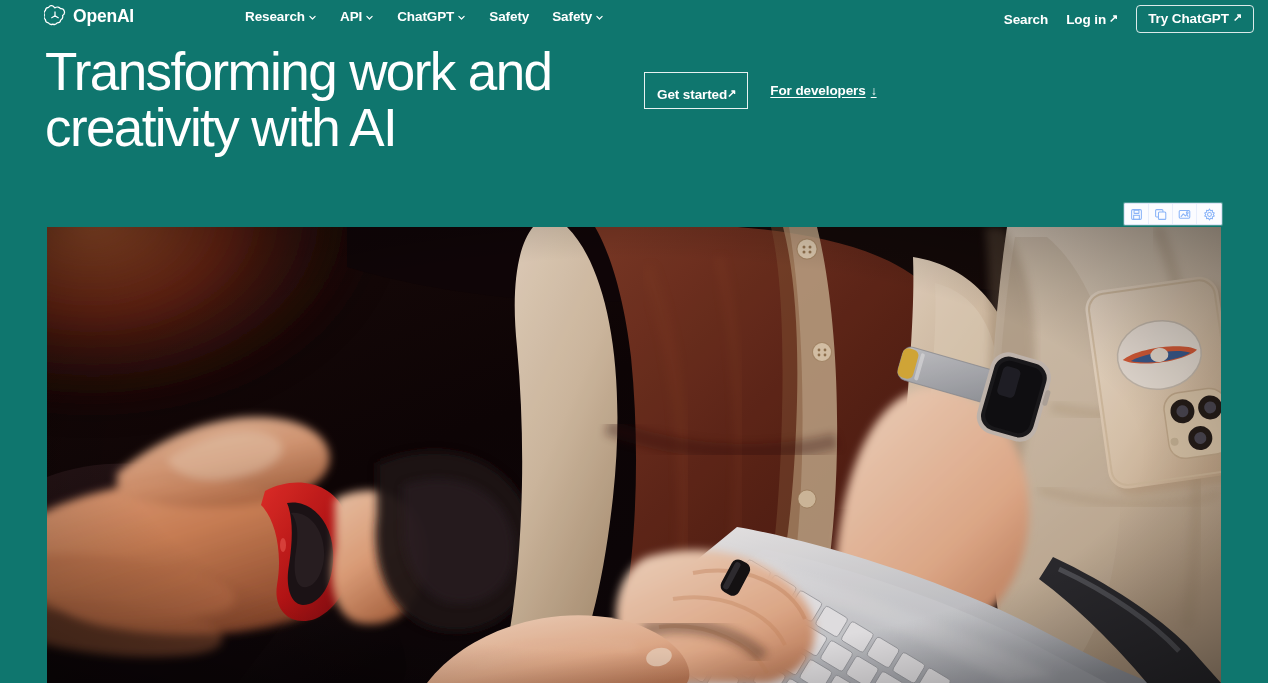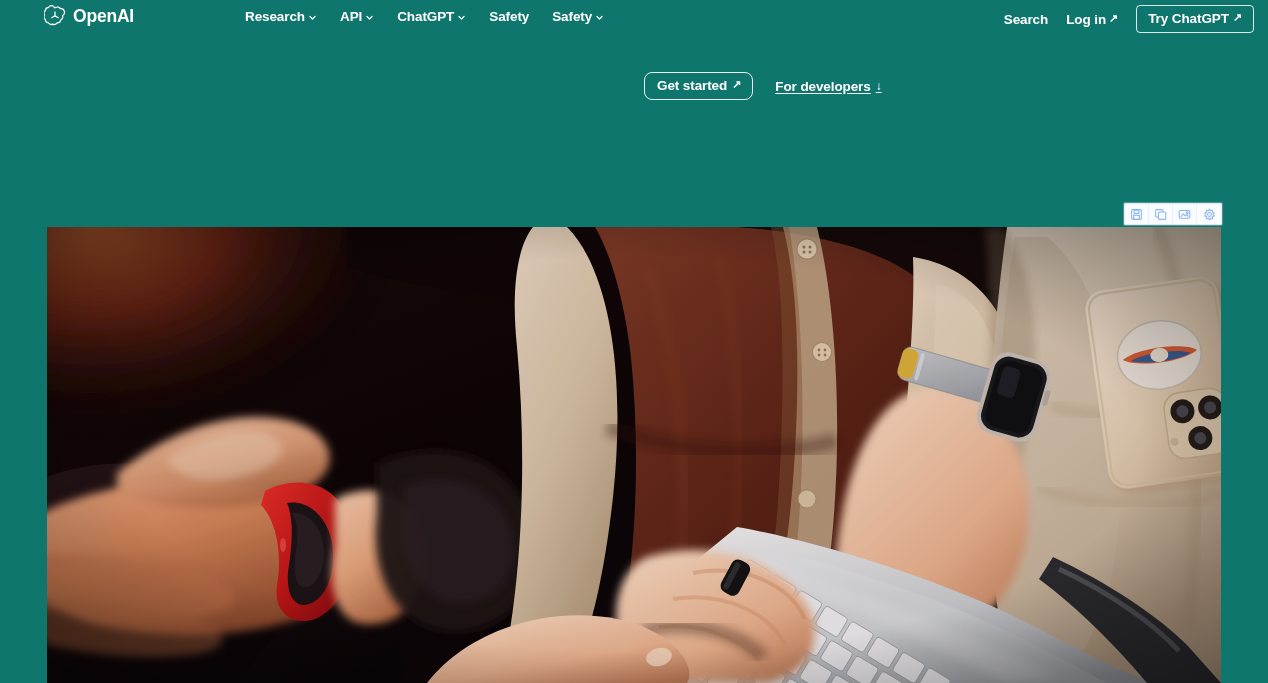--- a/index.html
+++ b/index.html
@@ -60,23 +60,23 @@
     font-size:53px; line-height:56px; font-weight:400;
     letter-spacing:-1.6px;
   }
   .hero-right { position:absolute; left:644px; top:52px; width:575px; }
   .hero-sub {
     color:#fff; font-size:18.5px; line-height:24px; font-weight:400;
     letter-spacing:-0.25px; width:566px;
   }
   .hero-ctas { display:flex; align-items:center; gap:22px; margin-top:20px; }
   .cta-primary {
-    display:inline-flex; align-items:center; gap:5px;
-    border:1px solid rgba(255,255,255,0.9); border-radius:8px;
-    padding:5px 11px 6px 12px;
+    display:inline-flex; align-items:center; 
+    border:1px solid rgba(255,255,255,0.9); border-radius:0;
+    padding:14px 11px 6px 12px;
     color:#fff; font-size:13.5px; font-weight:700; letter-spacing:-0.1px;
     text-decoration:none; cursor:pointer; background:transparent; white-space:nowrap;
   }
   .cta-link {
     display:inline-flex; align-items:center; gap:5px;
     color:#fff; font-size:13.5px; font-weight:700; letter-spacing:-0.1px;
     text-decoration:underline; text-underline-offset:2px;
     cursor:pointer; white-space:nowrap;justify-content:space-between;
   }
   .arrow-dn { font-size:12px; line-height:1; text-decoration:none; display:inline-block; }
@@ -159,20 +159,21 @@
         <span>Log in</span>
         <span class="arrow-ne">↗</span>
       </a>
       <a class="btn-outline" href="#">
         <span>Try ChatGPT</span>
         <span class="arrow-ne">↗</span>
       </a>
     </div>
   </div>
 
+  <h1 class="hero-title">Transforming work and creativity with AI</h1>
 
   <div class="hero-right">
     <div class="hero-ctas">
       <a class="cta-primary" href="#">
         <span>Get started</span>
         <span class="arrow-ne">↗</span>
       </a>
       <a class="cta-link" href="#">
         <span>For developers</span>
         <span class="arrow-dn">↓</span>

